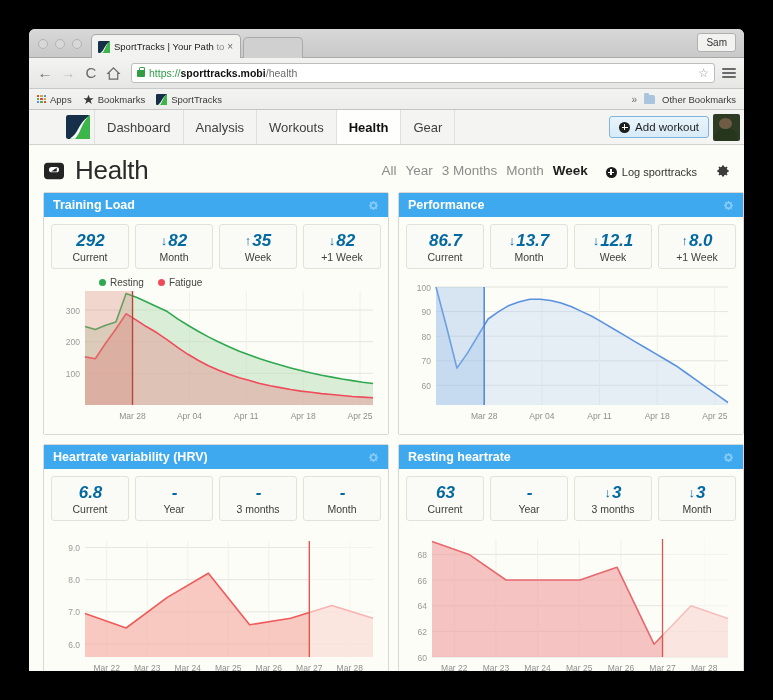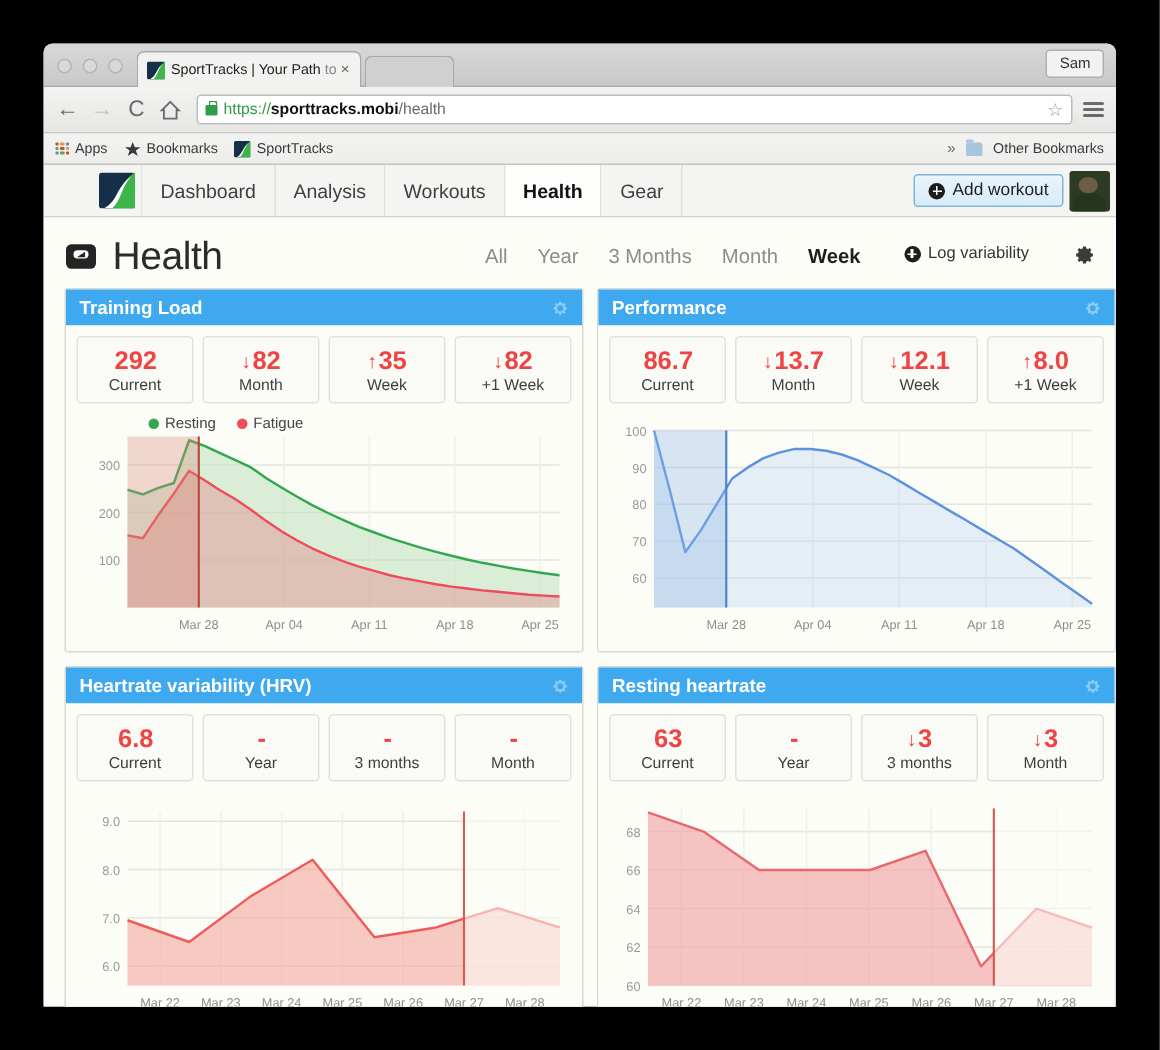--- a/index.html
+++ b/index.html
@@ -138,21 +138,21 @@
     border-radius:50%;background:#6e5c44;}
   .avatar:after{content:"";position:absolute;left:2px;top:15px;width:22px;height:14px;
     border-radius:8px 8px 0 0;background:#25361c;}
 
   
   .page { background:#fdfdf7; height:546px; position:relative; }
 
   .pagehead { display:flex; align-items:center; padding:10px 14px 6px 14px; }
   .scale-icon { width:22px;height:20px;flex:0 0 22px; margin-right:10px;}
   .h1 { font-size:26px; color:#2b2b2b; font-weight:normal; letter-spacing:-0.3px;}
-  .ranges { margin-left:auto; display:flex; align-items:flex-start; gap:20px; }
+  .ranges { margin-left:auto; display:flex; align-items:flex-end; gap:9px; }
   .range { font-size:13.5px; color:#8c8c8c; }
   .range.sel { color:#1e1e1e; font-weight:bold; }
   .logm { display:flex; align-items:center; gap:5px; margin-left:9px;
     font-size:11px; color:#333; }
   .gear-top { margin-left:10px; }
 
   .grid {
     display:grid; grid-template-columns:1fr 1fr; gap:9px;
     padding:0 14px;
   }
@@ -162,22 +162,22 @@
     padding:5px 9px; display:flex; align-items:center;
   }
   .phead .gr { margin-left:auto; }
   .pbody { background:#fdfdf7; padding:7px; }
 
   .stats { display:flex; gap:6px; }
   .stat {
     flex:1; background:#fafaf6; border:1px solid #e2e2dc; border-radius:3px;
     text-align:center; padding:6px 2px 5px 2px;
   }
-  .stat .v { font-size:17px; font-weight:bold; color:#ef4444; line-height:19px;
-    display:flex; justify-content:center; gap:1px;}
+  .stat .v { font-size:17px; font-weight:bold; color:#0369a1; line-height:19px;
+    display:flex; justify-content:center; gap:1px;font-style:italic;}
   .stat .v .arw { font-size:13px; }
   .stat .l { font-size:10.5px; color:#3d3d3d; margin-top:1px; }
 
   .chartbox { position:relative; margin-top:8px; }
   .chartbox svg { display:block; }
   .legend {
     position:absolute; left:48px; top:0px; display:flex; gap:14px; z-index:5;
   }
   .legend span { font-size:10px; color:#444; display:flex; align-items:center; gap:4px;}
   .legend i { width:7px;height:7px;border-radius:50%; display:block;}
@@ -295,21 +295,21 @@
       <div class="h1">Health</div>
 
       <div class="ranges">
         <span class="range">All</span>
         <span class="range">Year</span>
         <span class="range">3 Months</span>
         <span class="range">Month</span>
         <span class="range sel">Week</span>
         <span class="logm">
           <span class="plusdot"></span>
-          <span>Log variability</span>
+          <span>Log sporttracks</span>
         </span>
         <svg class="gear-top" width="14" height="14" viewBox="0 0 20 20">
           <path fill="#3c3c3c" d="M10 6.4a3.6 3.6 0 1 0 0 7.2 3.6 3.6 0 0 0 0-7.2zm0 5.4a1.8 1.8 0 1 1 0-3.6 1.8 1.8 0 0 1 0 3.6z"></path>
           <path fill="#3c3c3c" d="M18 8.6l-1.9-.3a6.5 6.5 0 0 0-.7-1.7l1.2-1.5-1.7-1.7-1.5 1.2a6.5 6.5 0 0 0-1.7-.7L11.4 2H8.6l-.3 1.9a6.5 6.5 0 0 0-1.7.7L5.1 3.4 3.4 5.1l1.2 1.5a6.5 6.5 0 0 0-.7 1.7L2 8.6v2.8l1.9.3c.16.6.4 1.17.7 1.7l-1.2 1.5 1.7 1.7 1.5-1.2c.53.3 1.1.54 1.7.7l.3 1.9h2.8l.3-1.9c.6-.16 1.17-.4 1.7-.7l1.5 1.2 1.7-1.7-1.2-1.5c.3-.53.54-1.1.7-1.7l1.9-.3V8.6z"></path>
         </svg>
       </div>
     </div>
 
     <div class="grid">
 

